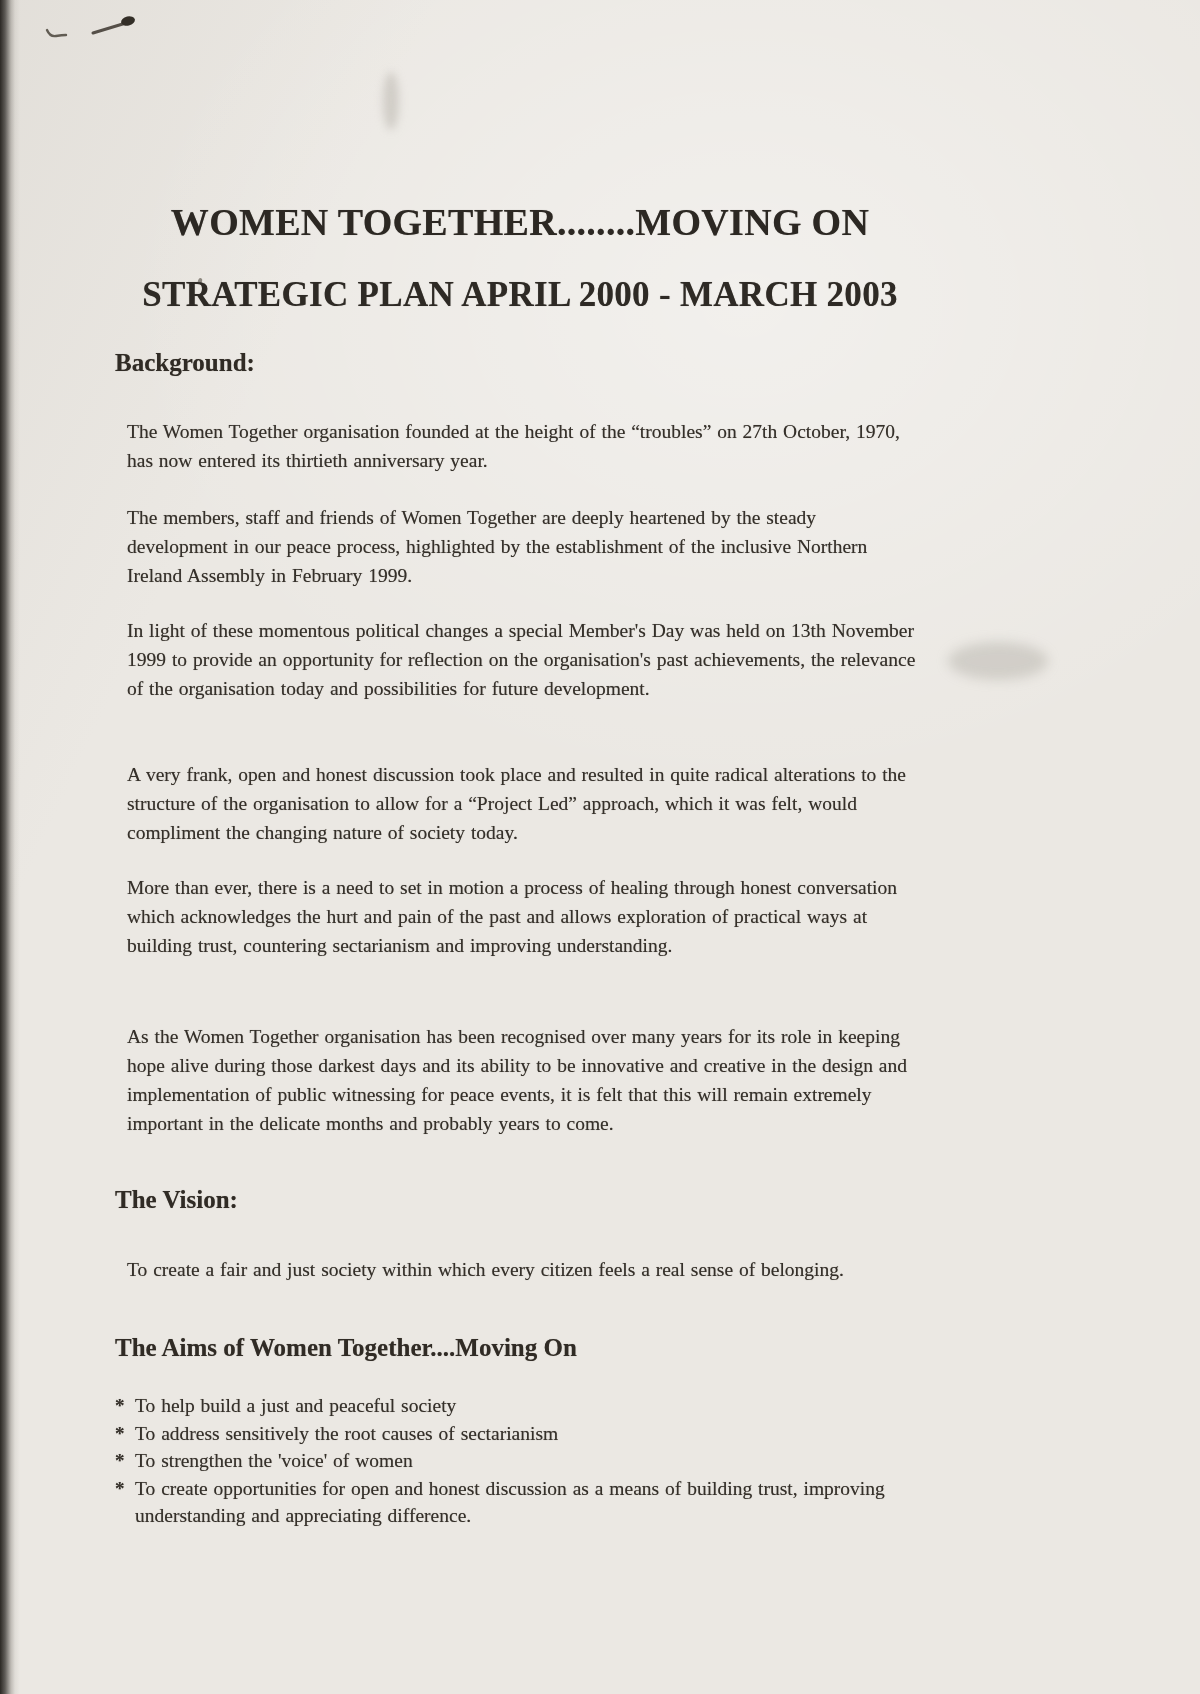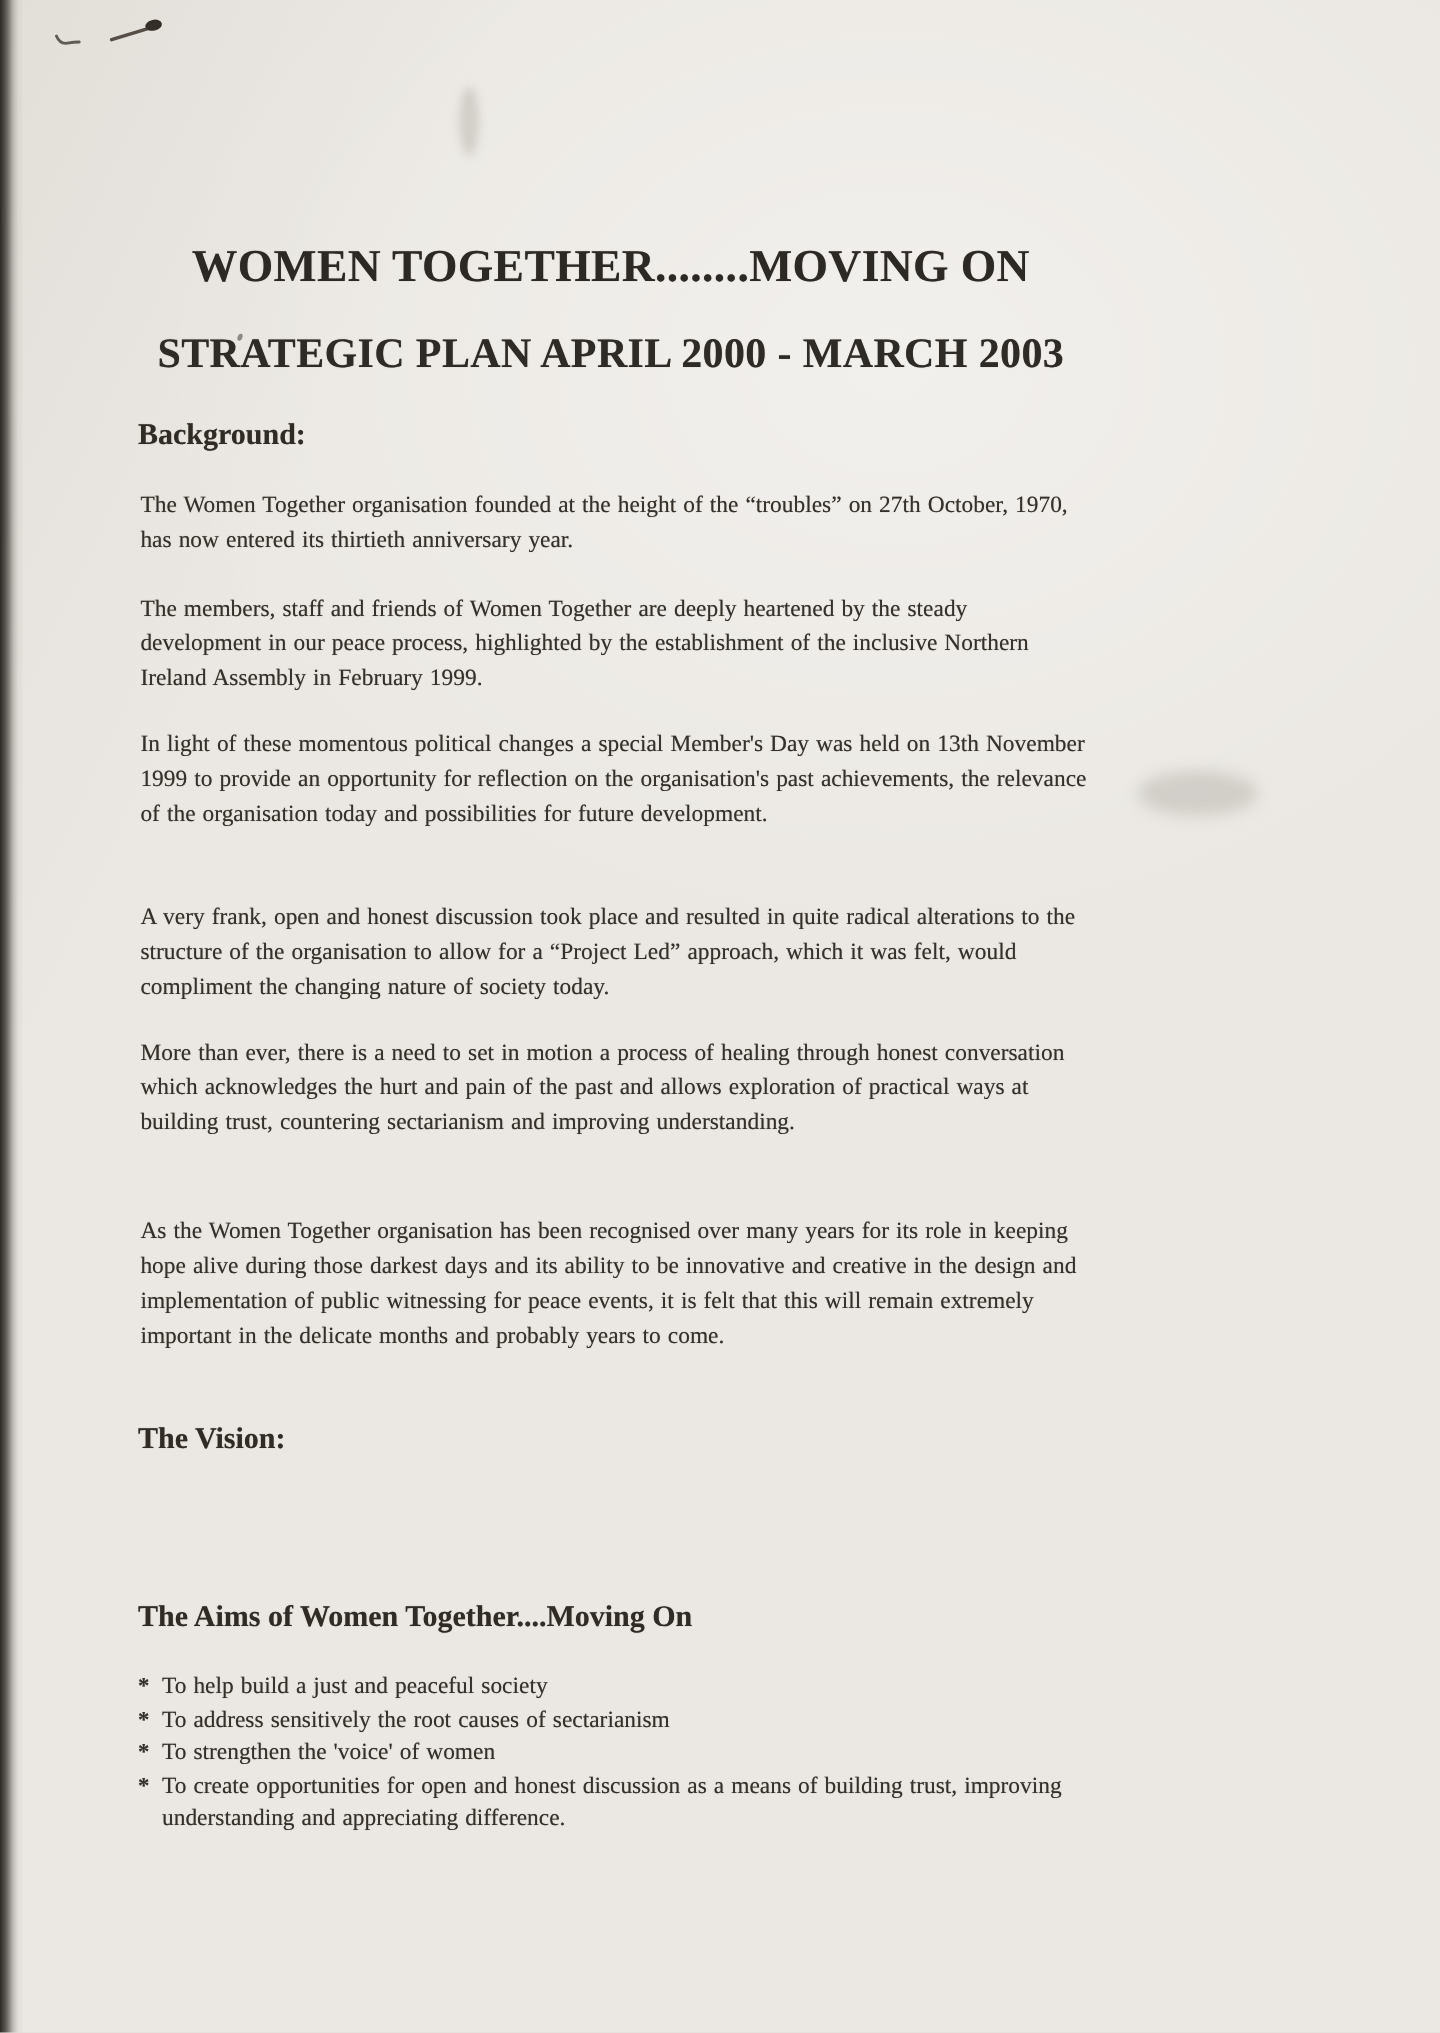--- a/index.html
+++ b/index.html
@@ -44,39 +44,39 @@
   .speck {
     position: absolute; left: 198px; top: 278px;
     width: 4px; height: 6px; background: rgba(90,84,76,0.65);
     border-radius: 50%; transform: rotate(20deg);
   }
   .ink-marks { position: absolute; left: 0; top: 0; }
 
   .doc-text { color: #35302a; text-shadow: 0 0 0.7px rgba(62,56,48,0.55); }
 
   .title-block {
-    position: absolute; left: 115px; width: 788px;
+    position: absolute; left: 126px; width: 788px;
     text-align: center; white-space: nowrap;
   }
   .doc-title {
     top: 200px; font-size: 38px; font-weight: bold;
     letter-spacing: 0.3px; color: #2c2823;
   }
   .doc-subtitle {
     top: 275px; font-size: 35px; font-weight: bold;
     letter-spacing: 0.3px; color: #2e2a25;
   }
   .heading {
     position: absolute; left: 115px; width: 788px;
     font-size: 25px; font-weight: bold; color: #302b25;
   }
   .para {
     position: absolute; left: 115px; width: 792px;
     font-size: 19.5px; line-height: 29px; word-spacing: 1px;
-    margin: 2px;
+    margin: 12px;
   }
   .aims-list {
     position: absolute; left: 115px; width: 800px;
     font-size: 19.5px; line-height: 27.6px; word-spacing: 1px;
   }
   .aim-item { display: flex; align-items: flex-start; }
   .aim-marker {
     width: 20px; flex: 0 0 20px;
     font-weight: bold; font-size: 19px;
   }
@@ -111,20 +111,21 @@
   <p class="para doc-text" style="top:604px">In light of these momentous political changes a special Member's Day was held on 13th November 1999 to provide an opportunity for reflection on the organisation's past achievements, the relevance of the organisation today and possibilities for future development.</p>
 
   <p class="para doc-text" style="top:748px">A very frank, open and honest discussion took place and resulted in quite radical alterations to the structure of the organisation to allow for a “Project Led” approach, which it was felt, would compliment the changing nature of society today.</p>
 
   <p class="para doc-text" style="top:861px">More than ever, there is a need to set in motion a process of healing through honest conversation which acknowledges the hurt and pain of the past and allows exploration of practical ways at building trust, countering sectarianism and improving understanding.</p>
 
   <p class="para doc-text" style="top:1010px">As the Women Together organisation has been recognised over many years for its role in keeping hope alive during those darkest days and its ability to be innovative and creative in the design and implementation of public witnessing for peace events, it is felt that this will remain extremely important in the delicate months and probably years to come.</p>
 
   <div class="heading doc-text" style="top:1186px">The Vision:</div>
 
+  <p class="para doc-text" style="top:1243px">To create a fair and just society within which every citizen feels a real sense of belonging.</p>
 
   <div class="heading doc-text" style="top:1334px">The Aims of Women Together....Moving On</div>
 
   <div class="aims-list doc-text" style="top:1392px">
     <div class="aim-item">
       <span class="aim-marker">*</span>
       <span class="aim-text">To help build a just and peaceful society</span>
     </div>
     <div class="aim-item">
       <span class="aim-marker">*</span>

